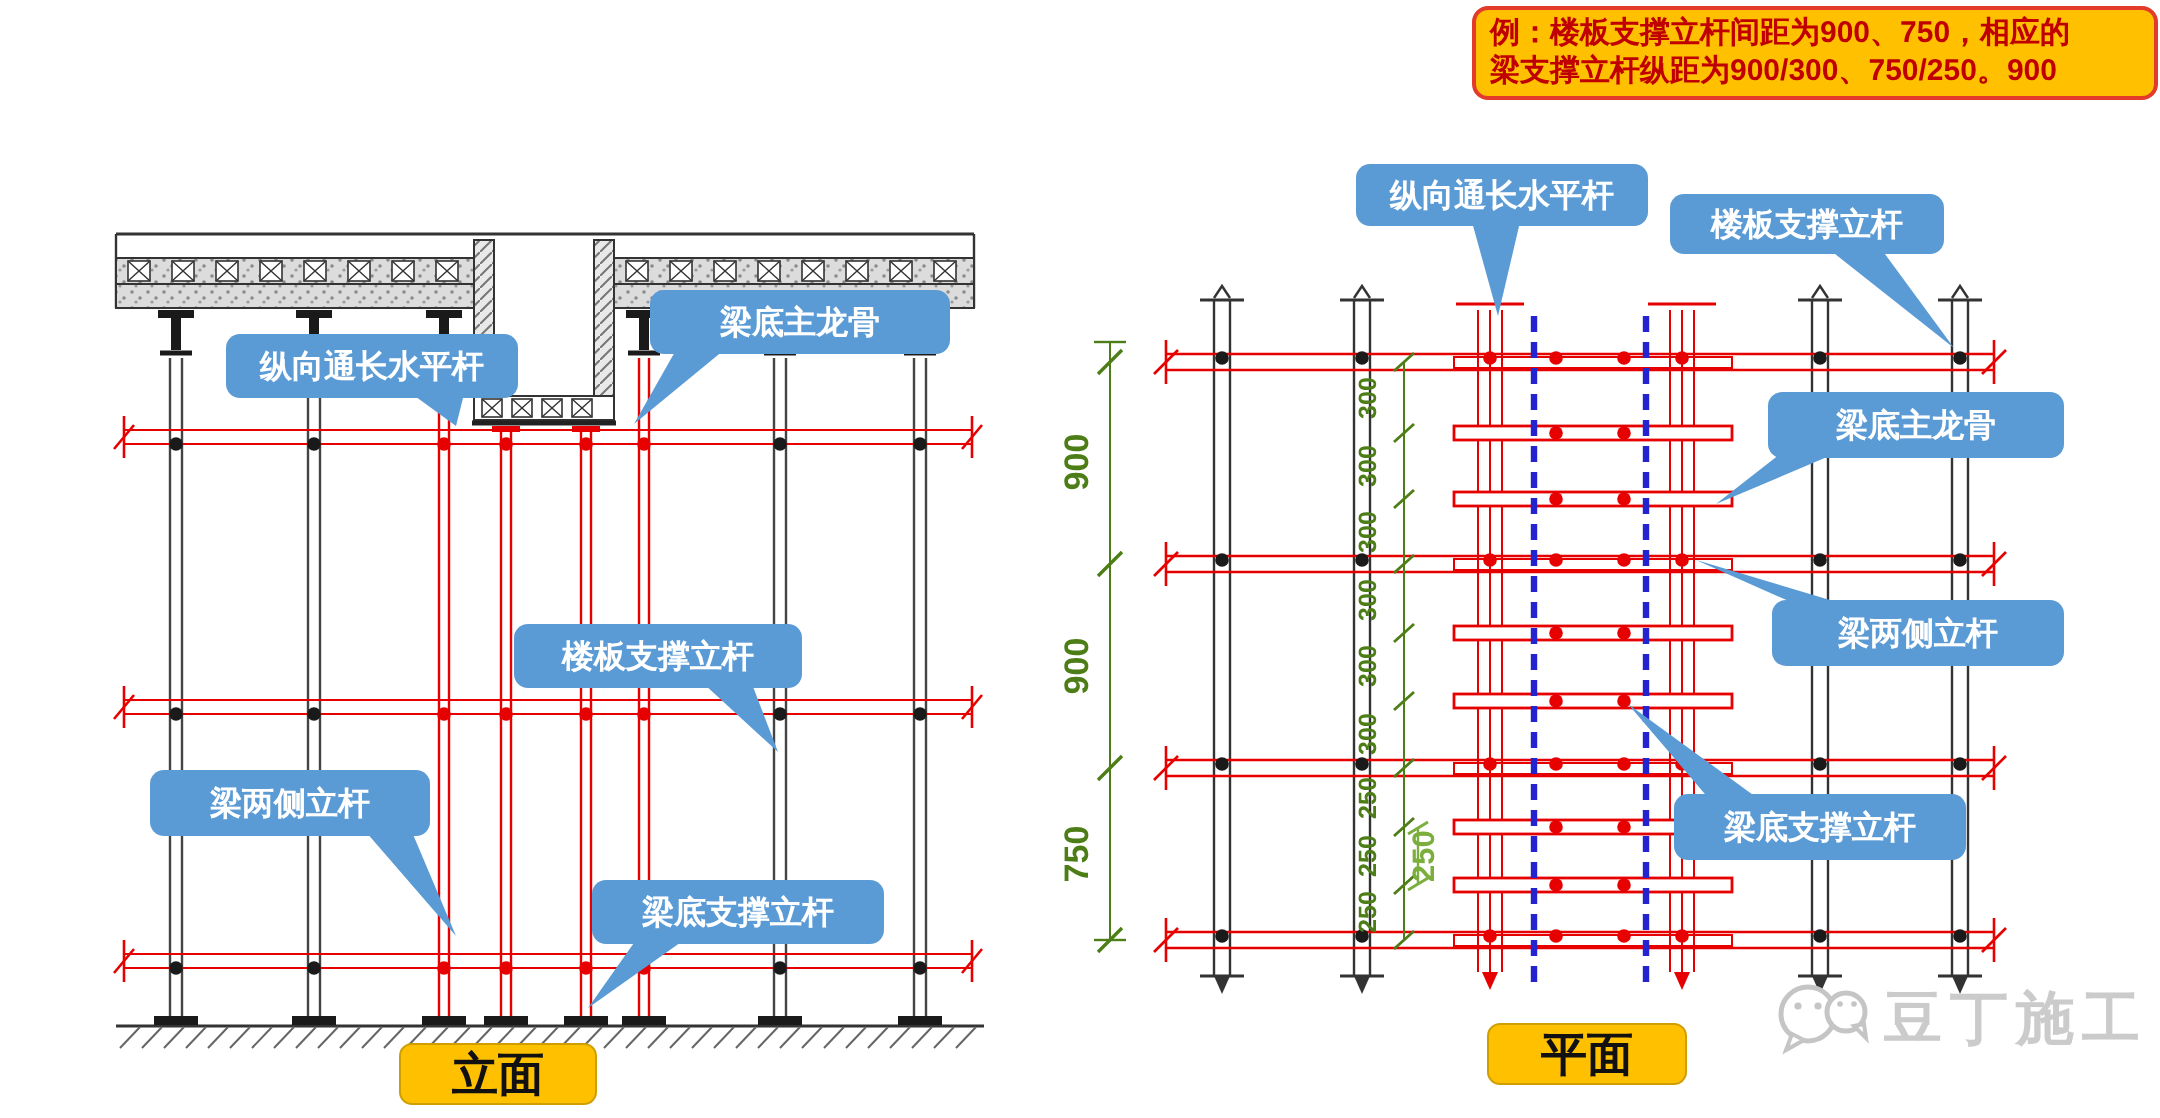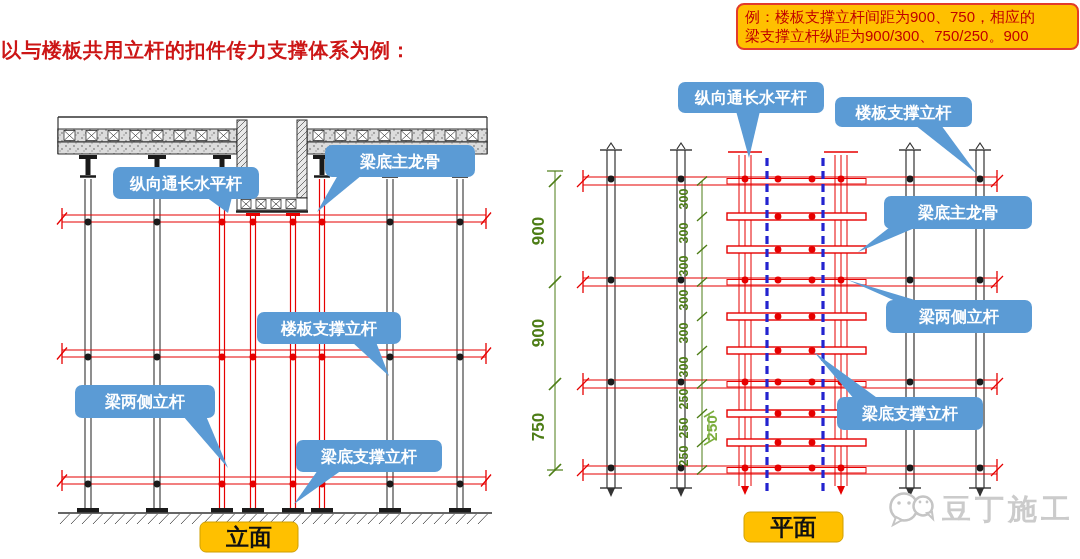--- a/index.html
+++ b/index.html
@@ -2,30 +2,29 @@
 <html><head>
 <meta charset="utf-8">
 <style>
   html,body{margin:0;padding:0;background:#fff;}
   .page{position:relative;width:1080px;height:559px;background:#fff;overflow:hidden;
         font-family:"Liberation Sans","DejaVu Sans",sans-serif;}
   .title{position:absolute;left:1px;top:37px;font-size:20px;font-weight:bold;color:#cc1616;
          letter-spacing:0.5px;white-space:nowrap;}
   .note{position:absolute;left:736px;top:3px;width:327px;background:#FFC000;
         border:2.5px solid #e23b2b;border-radius:8px;padding:2px 5px 3px 7px;
-        color:#c00000;font-size:15px;font-weight:normal;line-height:19px;}
+        color:#c00000;font-size:15px;font-weight:bold;line-height:19px;}
   svg.diagram{position:absolute;left:0;top:0;}
   text{font-family:"Liberation Sans","DejaVu Sans",sans-serif;}
 </style>
 </head>
 <body>
 
 <div class="page">
 
-  <div class="title">以与楼板共用立杆的扣件传力支撑体系为例：</div>
 
   <div class="note">
     <div>例：楼板支撑立杆间距为900、750，相应的</div>
     <div>梁支撑立杆纵距为900/300、750/250。900</div>
   </div>
 
   <svg id="d" class="diagram" width="1080" height="559" viewBox="0 0 1080 559">
     <defs>
       <pattern id="speck" width="8" height="8" patternUnits="userSpaceOnUse">
         <rect width="8" height="8" fill="#dcdcdc"></rect>

